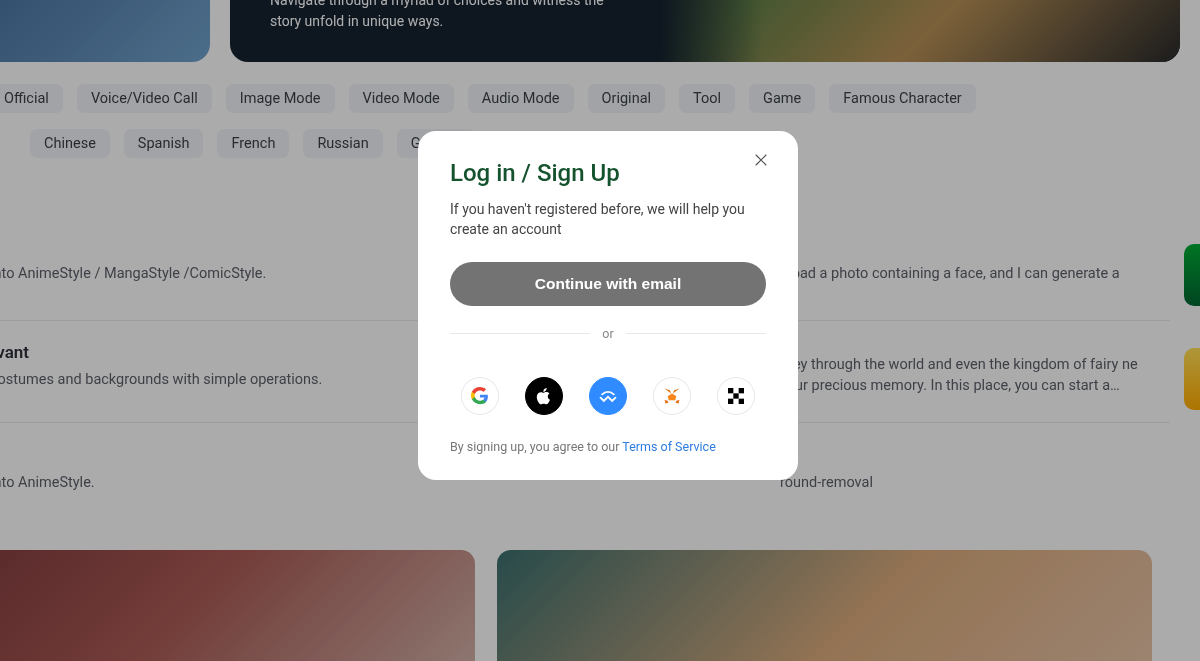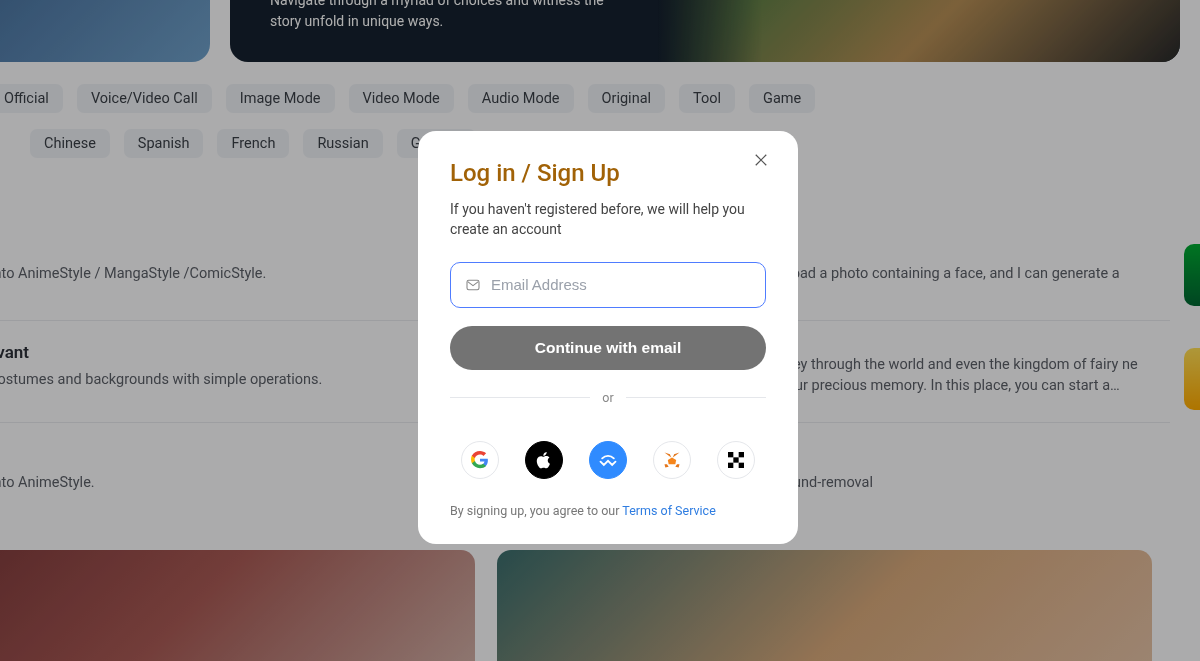--- a/index.html
+++ b/index.html
@@ -154,21 +154,21 @@
     left: 418px;
     top: 131px;
     width: 380px;
     background: #fff;
     border-radius: 18px;
     padding: 28px 32px 26px 32px;
   }
   .modal-title {
     font-size: 24px;
     font-weight: 500;
-    color: #a16207;
+    color: #14532d;
     margin-bottom: 12px;
   }
   .modal-sub {
     font-size: 14px;
     color: #444;
     line-height: 1.45;
     margin-bottom: 22px;
     max-width: 300px;
   }
   .close-x {
@@ -259,20 +259,21 @@
   <div class="tag-area">
     <div class="tag-row" id="tagrow1">
         <span class="tag">Official</span>
         <span class="tag">Voice/Video Call</span>
         <span class="tag">Image Mode</span>
         <span class="tag">Video Mode</span>
         <span class="tag">Audio Mode</span>
         <span class="tag">Original</span>
         <span class="tag">Tool</span>
         <span class="tag">Game</span>
+        <span class="tag">Famous Character</span>
       </div>
     <div class="tag-row" id="tagrow2" style="padding-left:40px;">
         <span class="tag">Chinese</span>
         <span class="tag">Spanish</span>
         <span class="tag">French</span>
         <span class="tag">Russian</span>
         <span class="tag">German</span>
       </div>
   </div>
 
@@ -307,27 +308,20 @@
 
 <div class="modal">
   <div class="close-x">
     <svg viewBox="0 0 24 24" width="18" height="18" fill="none" stroke="currentColor" stroke-width="1.6">
         <path d="M5 5l14 14M19 5L5 19"></path>
       </svg>
   </div>
   <div class="modal-title">Log in / Sign Up</div>
   <div class="modal-sub">If you haven't registered before, we will help you create an account</div>
 
-  <div class="email-wrap">
-    <svg width="16" height="16" viewBox="0 0 24 24" fill="none" stroke="currentColor" stroke-width="1.6">
-        <rect x="3" y="5" width="18" height="14" rx="2.5"></rect>
-        <path d="M4 7l8 6 8-6"></path>
-      </svg>
-    <input class="email-input" type="email" placeholder="Email Address" style="">
-  </div>
 
   <button class="continue-btn">Continue with email</button>
 
   <div class="or-row">
     <div class="line"></div>
     <div class="or">or</div>
     <div class="line"></div>
   </div>
 
   <div class="social-row">

